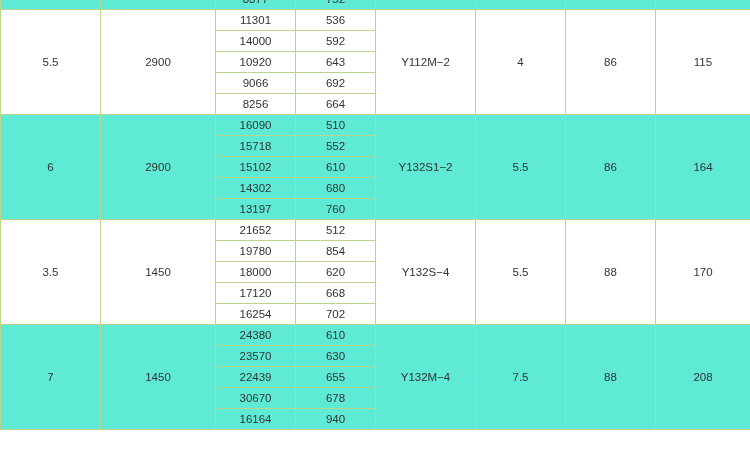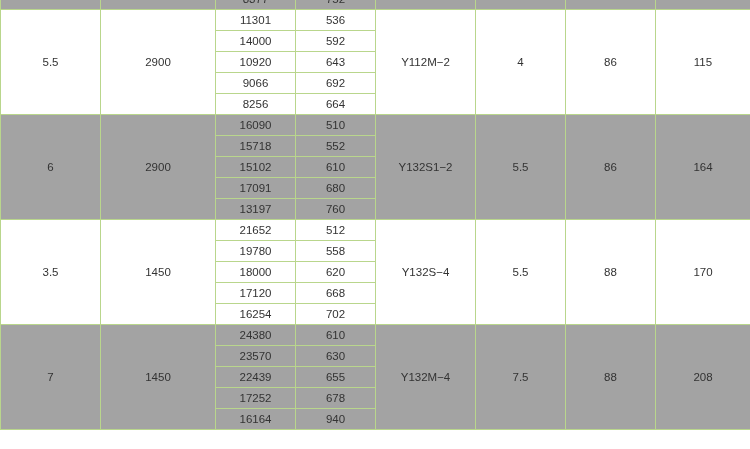--- a/index.html
+++ b/index.html
@@ -34,21 +34,21 @@
     text-align: center;
     vertical-align: middle;
     height: 20px;
     padding: 0;
     line-height: 20px;
     box-sizing: border-box;
     overflow: hidden;
     white-space: nowrap;
   }
   td.c-white { background: #ffffff; }
-  td.c-green { background: #a3a3a3; }
+  td.c-green { background: #5eead4; }
 
   
   col.col-flow   { width: 100px; }
   col.col-speed  { width: 115px; }
   col.col-air    { width: 80px; }
   col.col-press  { width: 80px; }
   col.col-model  { width: 100px; }
   col.col-power  { width: 90px; }
   col.col-noise  { width: 90px; }
   col.col-weight { width: 95px; }
@@ -119,40 +119,40 @@
         </tr>
         <tr>
           <td class="c-green">15718</td>
           <td class="c-green">552</td>
         </tr>
         <tr>
           <td class="c-green">15102</td>
           <td class="c-green">610</td>
         </tr>
         <tr>
-          <td class="c-green">17091</td>
+          <td class="c-green">14302</td>
           <td class="c-green">680</td>
         </tr>
         <tr>
           <td class="c-green">13197</td>
           <td class="c-green">760</td>
         </tr>
         <tr>
           <td class="c-white" rowspan="5">3.5</td>
           <td class="c-white" rowspan="5">1450</td>
           <td class="c-white">21652</td>
           <td class="c-white">512</td>
           <td class="c-white" rowspan="5">Y132S−4</td>
           <td class="c-white" rowspan="5">5.5</td>
           <td class="c-white" rowspan="5">88</td>
           <td class="c-white" rowspan="5">170</td>
         </tr>
         <tr>
           <td class="c-white">19780</td>
-          <td class="c-white">558</td>
+          <td class="c-white">854</td>
         </tr>
         <tr>
           <td class="c-white">18000</td>
           <td class="c-white">620</td>
         </tr>
         <tr>
           <td class="c-white">17120</td>
           <td class="c-white">668</td>
         </tr>
         <tr>
@@ -171,21 +171,21 @@
         </tr>
         <tr>
           <td class="c-green">23570</td>
           <td class="c-green">630</td>
         </tr>
         <tr>
           <td class="c-green">22439</td>
           <td class="c-green">655</td>
         </tr>
         <tr>
-          <td class="c-green">17252</td>
+          <td class="c-green">30670</td>
           <td class="c-green">678</td>
         </tr>
         <tr>
           <td class="c-green">16164</td>
           <td class="c-green">940</td>
         </tr>
       </tbody>
   </table>
 </div>
 

